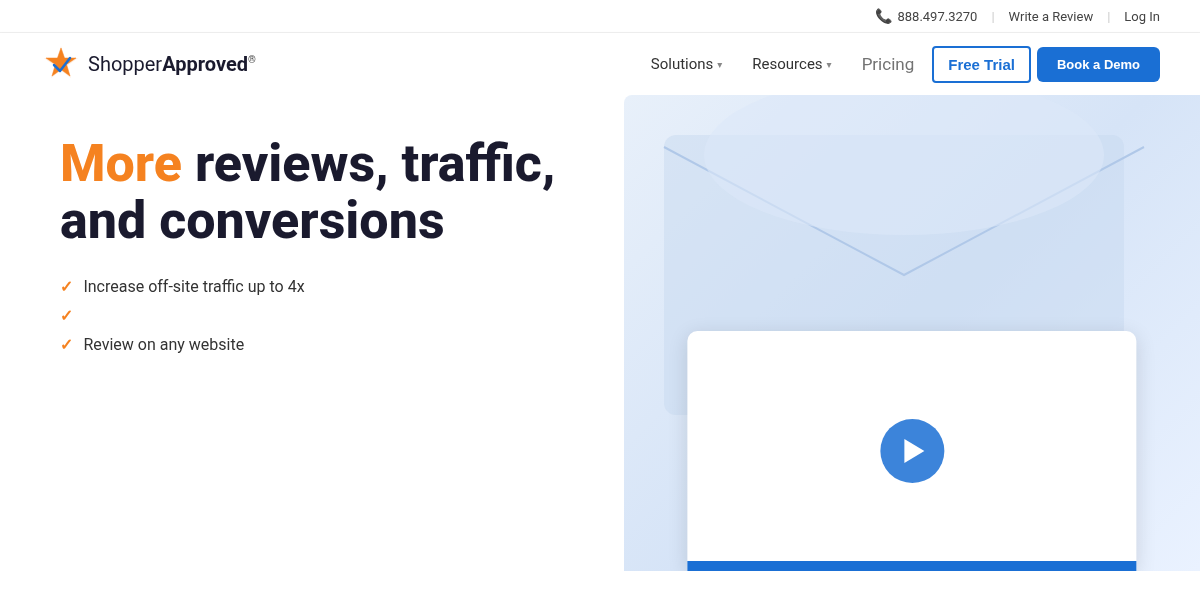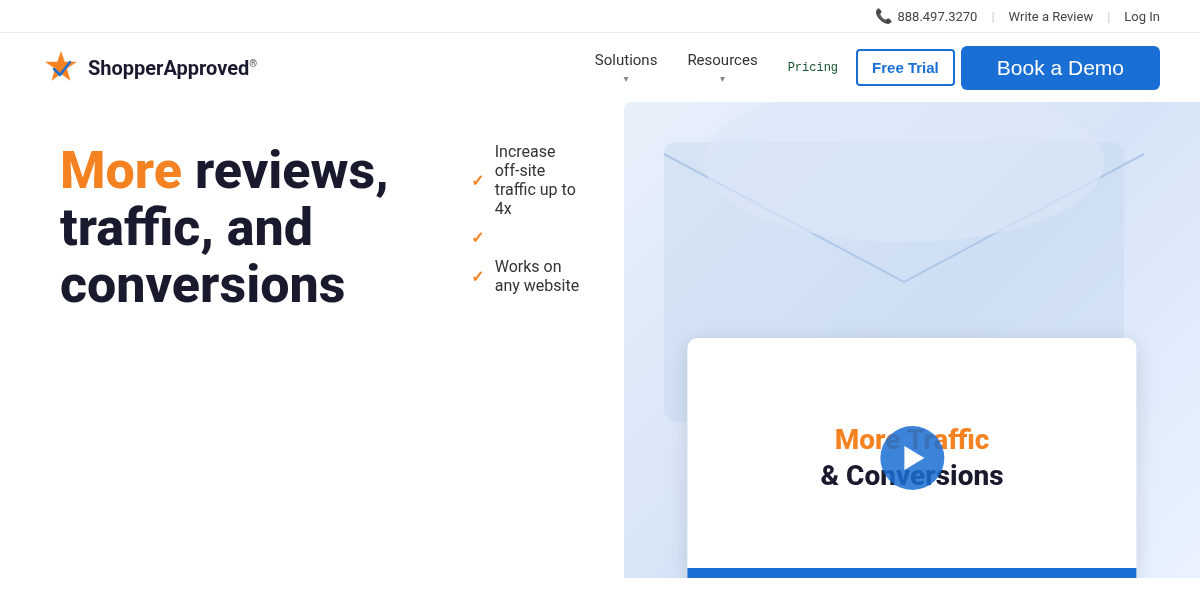--- a/index.html
+++ b/index.html
@@ -58,66 +58,64 @@
     }
     .logo-icon {
       width: 42px;
       height: 42px;
     }
     .logo-text {
       font-size: 20px;
       font-weight: 600;
       color: #1a1a2e;
     }
-    .logo-text span.shopper { color: #1a1a2e; font-weight: 700; }
+    .logo-text span.shopper { color: #1a1a2e; font-weight: 400; }
     .logo-text span.approved { color: #1a1a2e; font-weight: 700; margin-top: 27px; }
     .logo-reg { font-size: 10px; vertical-align: super; color: #555; }
 
     .nav-right {
       display: flex;
       align-items: center;
       gap: 6px;
     }
     .nav-item {
       display: flex;
       align-items: center;
       gap: 4px;
       padding: 8px 12px;
       font-size: 15px;
       color: #333;
       cursor: pointer;
       white-space: nowrap;
-      flex-direction: column;
     }
     .nav-item .chevron {
       font-size: 10px;
       color: #888;
     }
     .nav-pricing {
-      font-size: 12px;
-      color: #14532d;
+      font-size: 17px;
+      color: #737373;
       padding: 8px 12px;
       cursor: pointer;
-      font-family: Liberation Mono, monospace;
     }
     .nav-free-trial {
       font-size: 15px;
       color: #1a6fd4;
       font-weight: 600;
       padding: 8px 14px;
       border: 2px solid #1a6fd4;
       border-radius: 4px;
       cursor: pointer;
       background: transparent;
     }
     .nav-book-demo {
-      font-size: 21px;
+      font-size: 13px;
       color: #fff;
-      font-weight: 400;
-      padding: 10px 36px;
+      font-weight: 700;
+      padding: 10px 20px;
       background: #1a6fd4;
       border-radius: 6px;
       cursor: pointer;
       border: none;
     }
 
     
     .hero {
       display: flex;
       width: 100%;
@@ -125,21 +123,21 @@
       overflow: hidden;
       position: relative;
       background: #fff;
     }
 
     
     .hero-left {
       width: 52%;
       padding: 40px 40px 30px 60px;
       display: flex;
-      flex-direction: row;
+      flex-direction: column;
       justify-content: flex-start;
     }
     .hero-heading {
       font-size: 52px;
       font-weight: 800;
       line-height: 1.1;
       color: #1a1a2e;
       margin-bottom: 28px;
     }
     .hero-heading .more {
@@ -293,37 +291,33 @@
     <ul class="hero-checklist">
       <li>
         <span class="check-icon">✓</span>
         <span>Increase off-site traffic up to 4x</span>
       </li>
       <li>
         <span class="check-icon">✓</span>
       </li>
       <li>
         <span class="check-icon">✓</span>
-        <span>Works on any website</span>
+        <span>Review on any website</span>
       </li>
     </ul>
   </div>
 
   <div class="hero-right">
 
     <svg class="bg-shape" viewBox="0 0 500 350" fill="none" xmlns="http://www.w3.org/2000/svg">
       <rect x="10" y="60" width="460" height="280" rx="12" fill="#c8d9f0" opacity="0.5"></rect>
       <path d="M10 72 L250 200 L490 72" stroke="#b0c8e8" stroke-width="2" fill="none"></path>
       <ellipse cx="250" cy="80" rx="200" ry="80" fill="#dce8f8" opacity="0.6"></ellipse>
     </svg>
 
     <div class="video-card">
-      <div class="video-overlay-text">
-        <span class="orange">More Traffic</span><br>
-        <span>&amp; Conversions</span>
-      </div>
       <div class="play-button">
         <div class="play-triangle"></div>
       </div>
     </div>
     <div class="video-bottom-bar"></div>
   </div>
 </section>
 
 </body></html>

